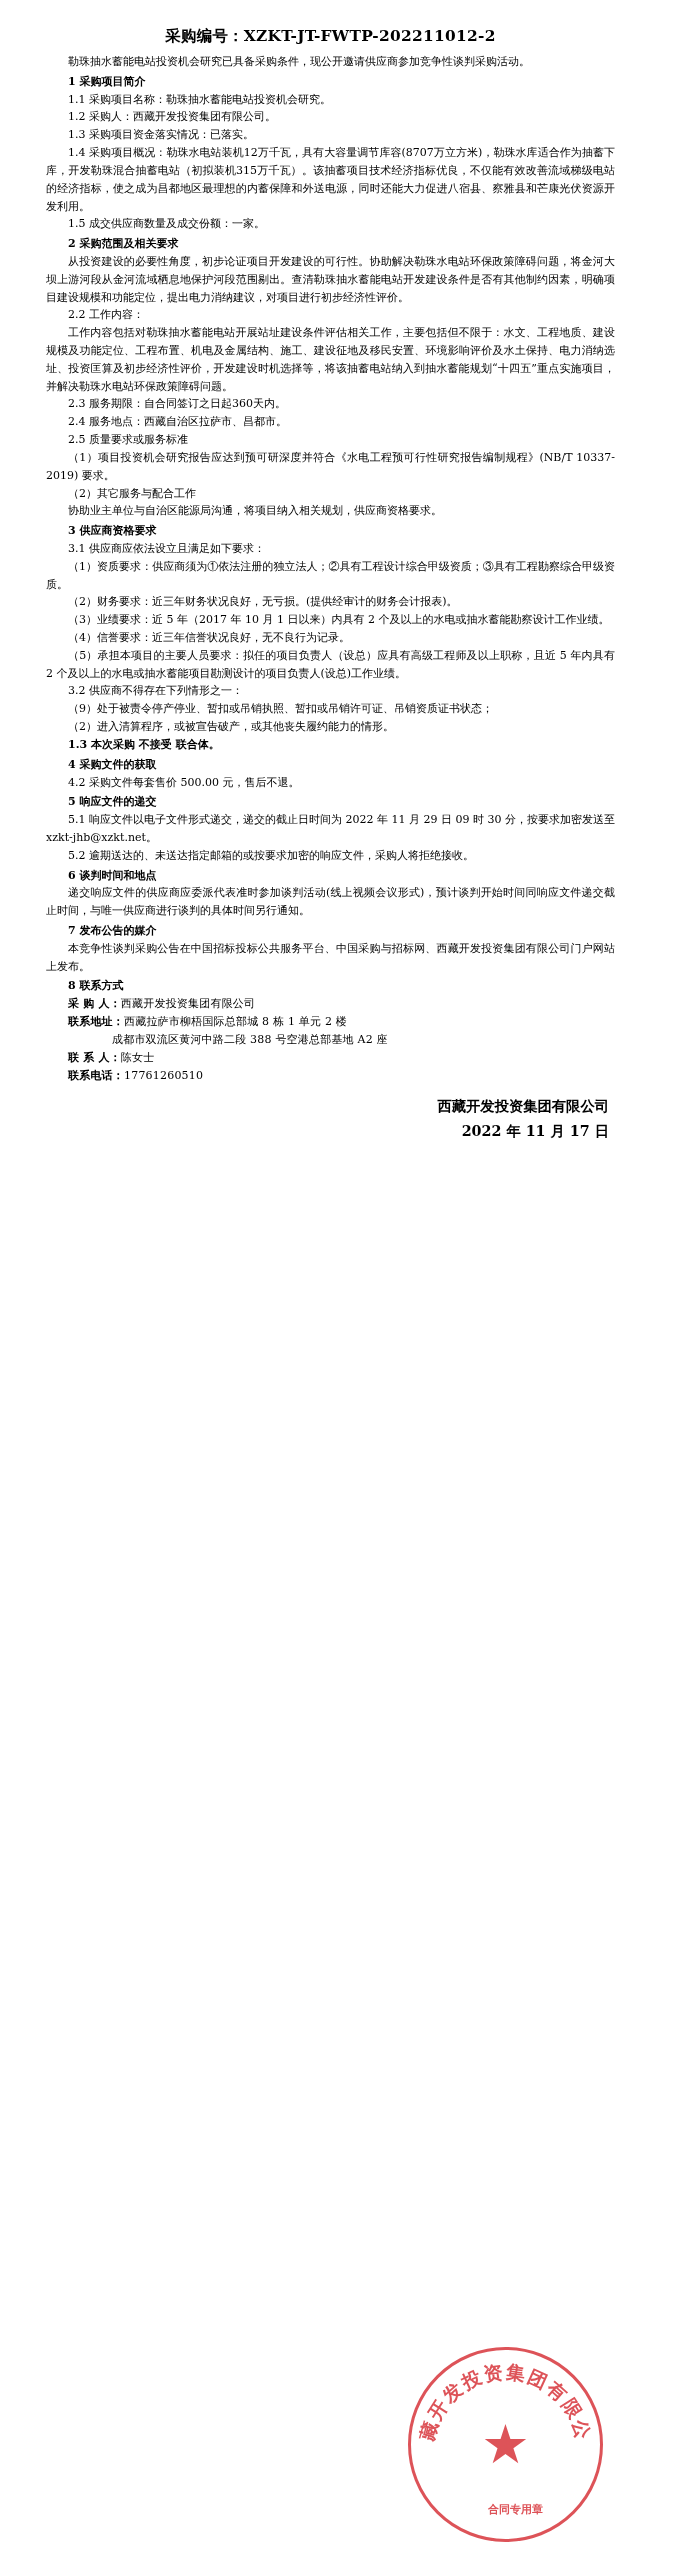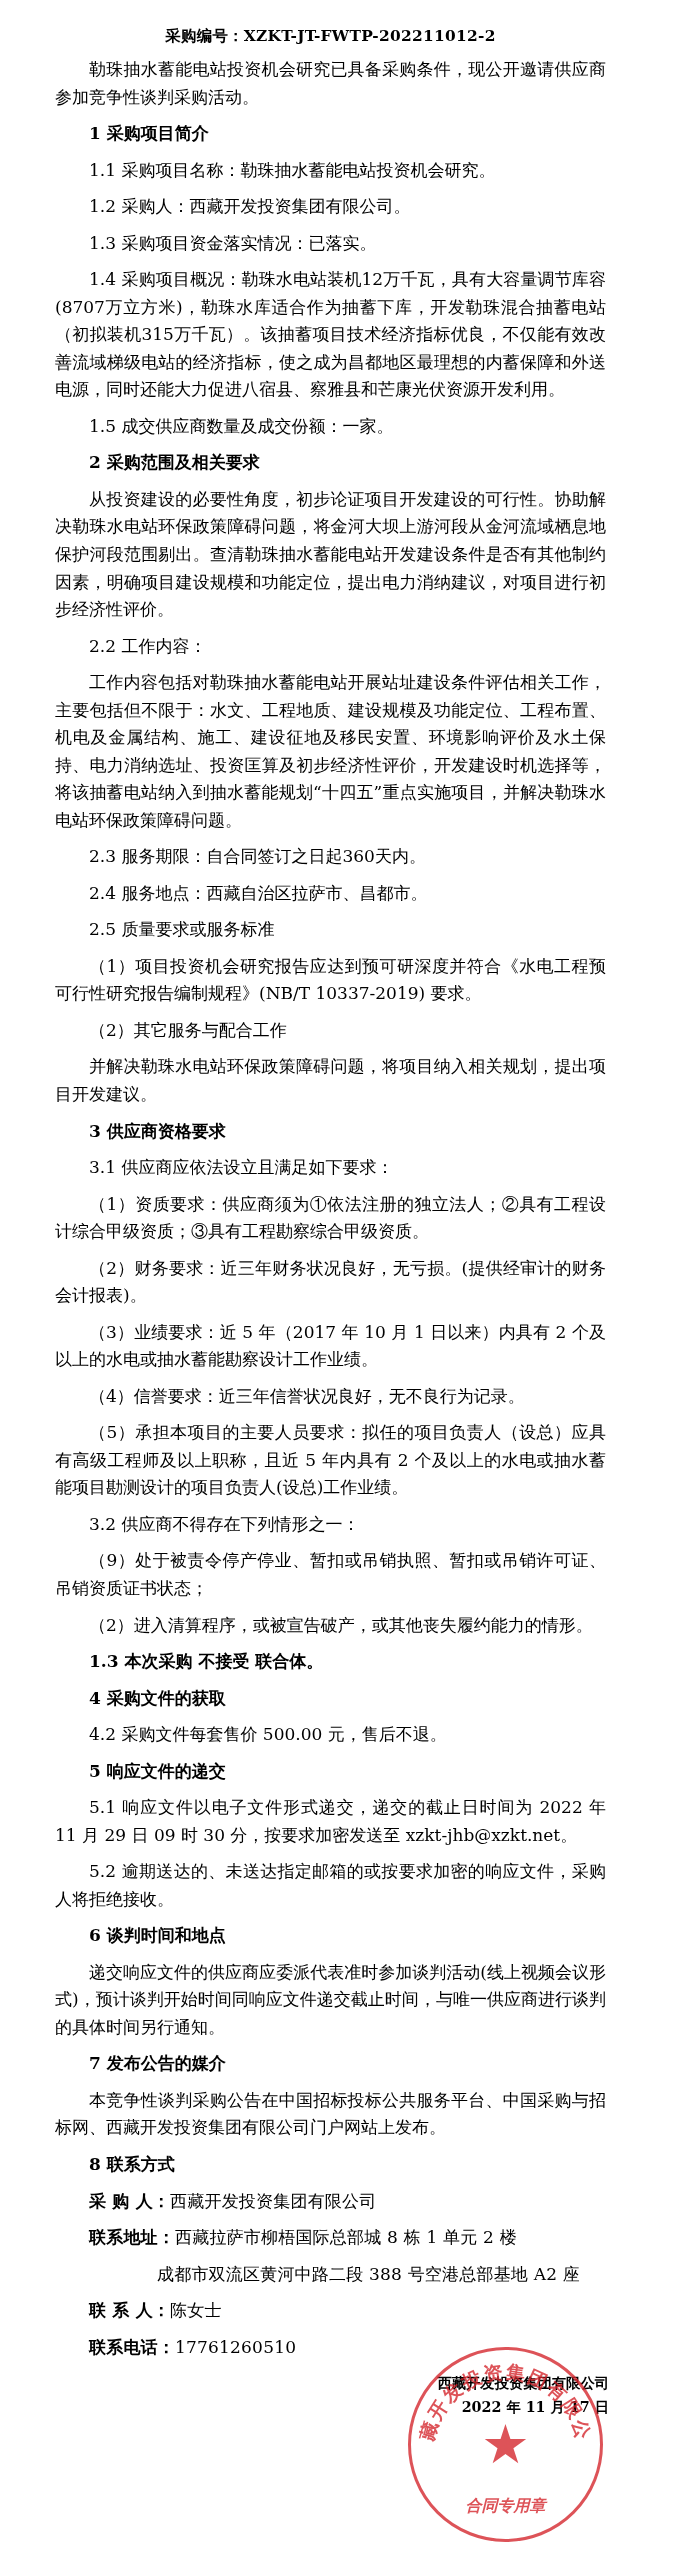--- a/index.html
+++ b/index.html
@@ -20,22 +20,22 @@
     box-sizing: border-box;
   }
   .doc-number {
     text-align: center;
     font-size: 15.4px;
     font-weight: bold;
     letter-spacing: 0.3px;
     margin-bottom: 6px;
   }
   p {
-    margin: 9px;
-    font-size: 17px;
+    margin: 0;
+    font-size: 11px;
     line-height: 1.62;
     text-align: justify;
     text-justify: inter-ideograph;
   }
   .ind2 { text-indent: 2em; }
   .sec {
     font-weight: bold;
     text-indent: 2em;
     margin-top: 2px;
   }
@@ -85,28 +85,27 @@
   #seal .arc svg { width: 100%; height: 100%; }
   #seal .arc text {
     fill: #d4232a;
     font-size: 19px;
     font-family: "DejaVu Serif", serif;
     font-weight: bold;
     letter-spacing: 2px;
   }
   #seal .bottomtext {
     position: absolute;
-    left: 0;
+    left: 10px;
     bottom: 22px;
     width: 100%;
     text-align: center;
     color: #d4232a;
-    font-size: 16px;
+    font-size: 11px;
     font-weight: bold;
-    font-style: italic;
   }
 </style>
 </head>
 <body>
 
 <div id="doc">
 
   <div class="doc-number">采购编号：XZKT-JT-FWTP-202211012-2</div>
 
   <p class="ind2">勒珠抽水蓄能电站投资机会研究已具备采购条件，现公开邀请供应商参加竞争性谈判采购活动。</p>
@@ -120,21 +119,21 @@
 
   <p class="sec">2  采购范围及相关要求</p>
   <p class="sub">从投资建设的必要性角度，初步论证项目开发建设的可行性。协助解决勒珠水电站环保政策障碍问题，将金河大坝上游河段从金河流域栖息地保护河段范围剔出。查清勒珠抽水蓄能电站开发建设条件是否有其他制约因素，明确项目建设规模和功能定位，提出电力消纳建议，对项目进行初步经济性评价。</p>
   <p class="sub">2.2 工作内容：</p>
   <p class="sub">工作内容包括对勒珠抽水蓄能电站开展站址建设条件评估相关工作，主要包括但不限于：水文、工程地质、建设规模及功能定位、工程布置、机电及金属结构、施工、建设征地及移民安置、环境影响评价及水土保持、电力消纳选址、投资匡算及初步经济性评价，开发建设时机选择等，将该抽蓄电站纳入到抽水蓄能规划“十四五”重点实施项目，并解决勒珠水电站环保政策障碍问题。</p>
   <p class="sub">2.3 服务期限：自合同签订之日起360天内。</p>
   <p class="sub">2.4 服务地点：西藏自治区拉萨市、昌都市。</p>
   <p class="sub">2.5 质量要求或服务标准</p>
   <p class="sub">（1）项目投资机会研究报告应达到预可研深度并符合《水电工程预可行性研究报告编制规程》(NB/T 10337-2019) 要求。</p>
   <p class="sub">（2）其它服务与配合工作</p>
-  <p class="sub">并解决勒珠水电站环保政策障碍问题，将项目纳入相关规划，提出项目开发建议。</p>
+  <p class="sub">协助业主单位与自治区能源局沟通，将项目纳入相关规划，供应商资格要求。</p>
 
   <p class="sec">3  供应商资格要求</p>
   <p class="sub">3.1 供应商应依法设立且满足如下要求：</p>
   <p class="sub">（1）资质要求：供应商须为①依法注册的独立法人；②具有工程设计综合甲级资质；③具有工程勘察综合甲级资质。</p>
   <p class="sub">（2）财务要求：近三年财务状况良好，无亏损。(提供经审计的财务会计报表)。</p>
   <p class="sub">（3）业绩要求：近 5 年（2017 年 10 月 1 日以来）内具有 2 个及以上的水电或抽水蓄能勘察设计工作业绩。</p>
   <p class="sub">（4）信誉要求：近三年信誉状况良好，无不良行为记录。</p>
   <p class="sub">（5）承担本项目的主要人员要求：拟任的项目负责人（设总）应具有高级工程师及以上职称，且近 5 年内具有 2 个及以上的水电或抽水蓄能项目勘测设计的项目负责人(设总)工作业绩。</p>
   <p class="sub">3.2 供应商不得存在下列情形之一：</p>
   <p class="sub">（9）处于被责令停产停业、暂扣或吊销执照、暂扣或吊销许可证、吊销资质证书状态；</p>

